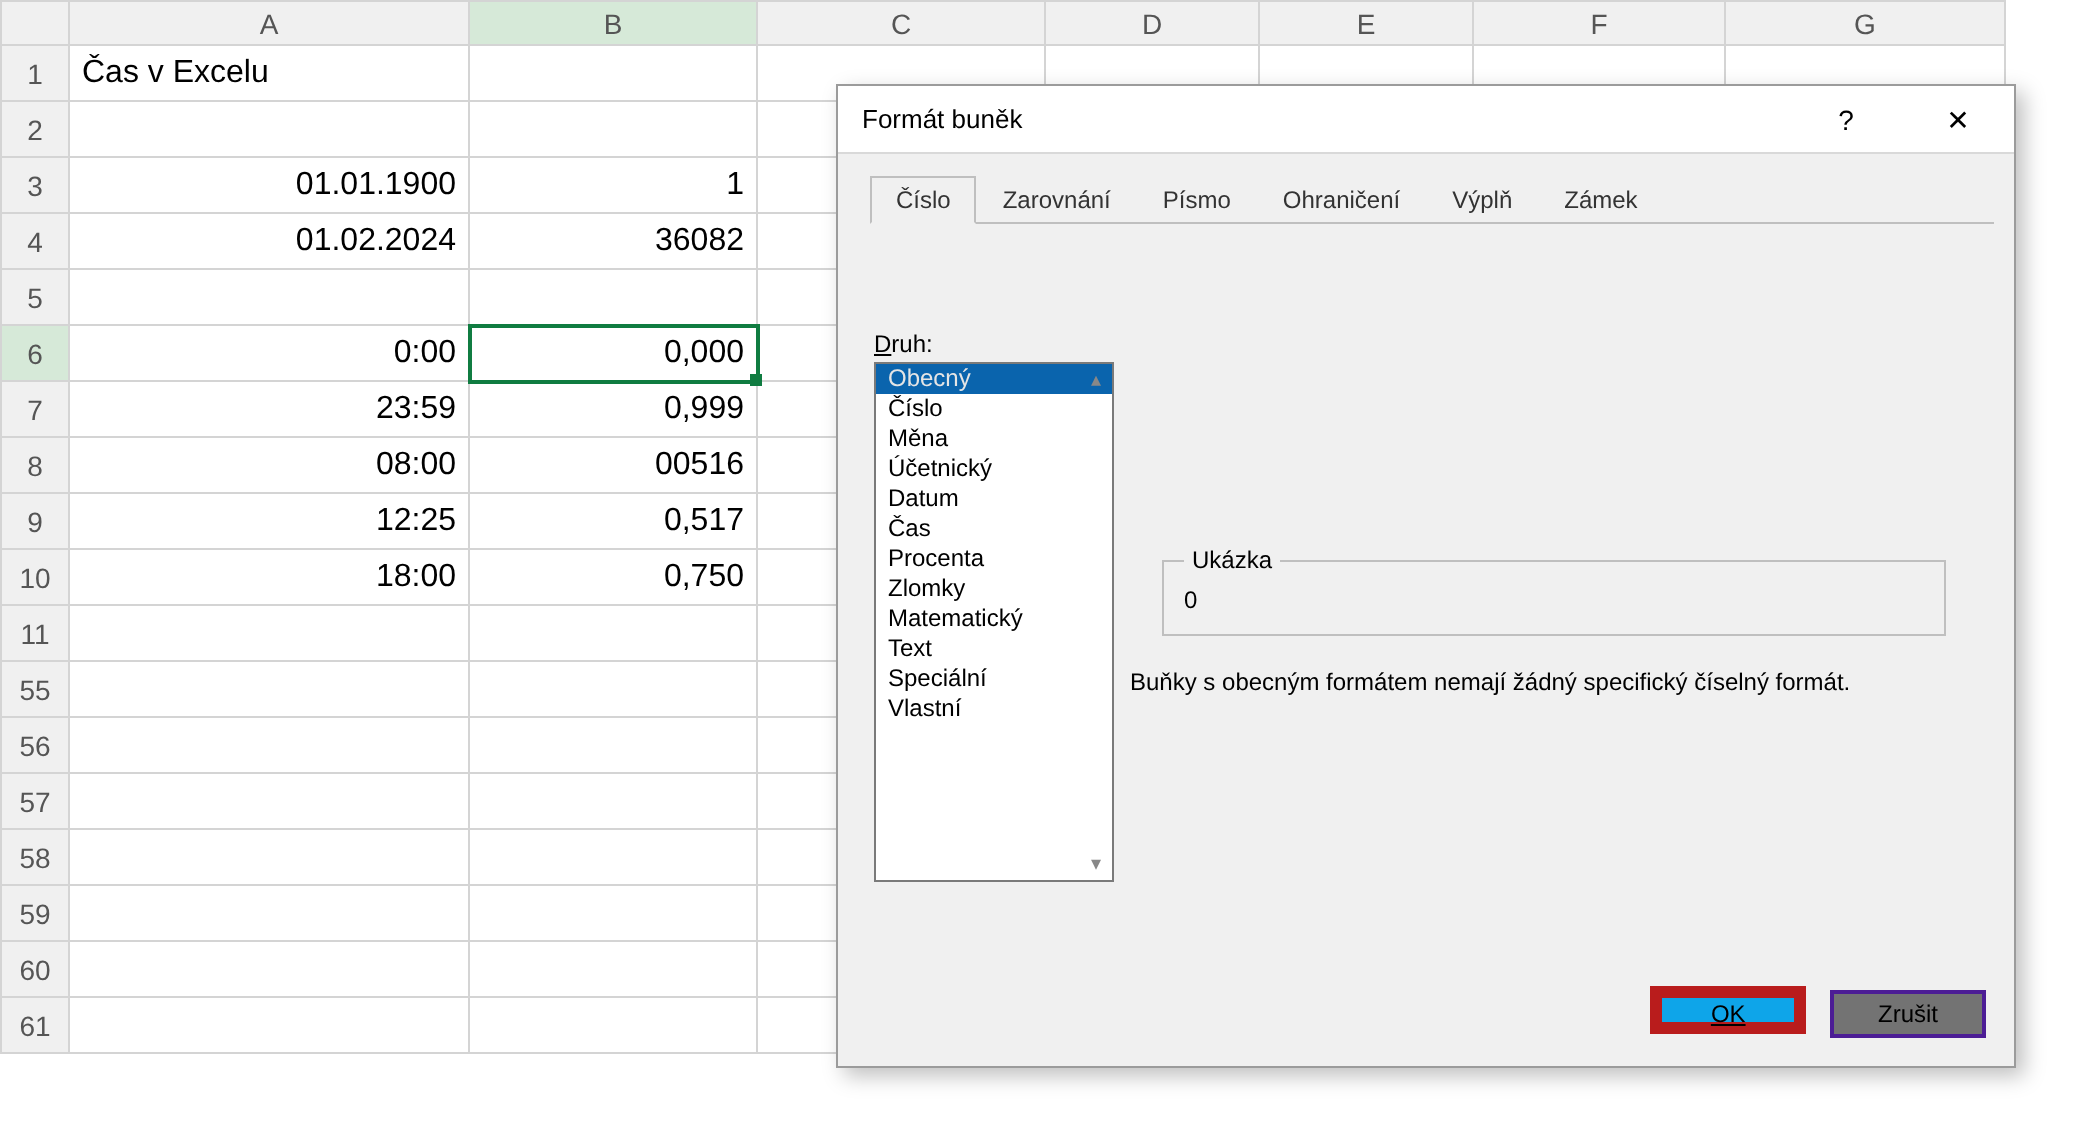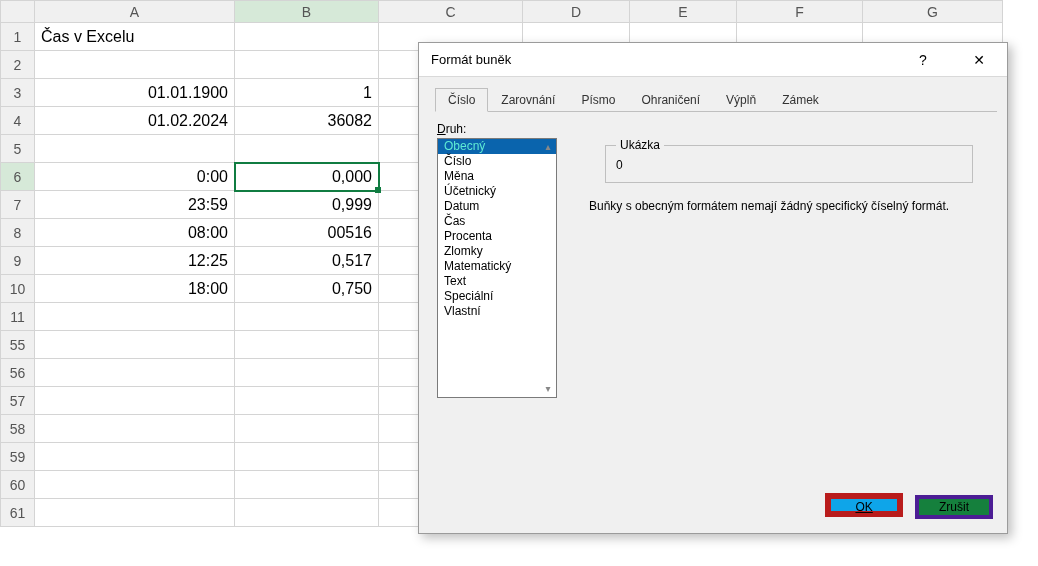--- a/index.html
+++ b/index.html
@@ -110,41 +110,42 @@
   .tab.active {
     background: #f0f0f0;
     border-color: #bfbfbf;
     border-bottom: 1px solid #f0f0f0;
   }
   .dlg-body {
     flex: 1;
     padding: 10px 18px 0 18px;
     font-size: 12px;
     display: flex;
-    gap: 32px;
+    gap: 8px;
+    align-items: center;
   }
   .druh-label .u { text-decoration: underline; }
   .listbox {
     width: 120px;
     height: 260px;
     background: #fff;
     border: 1px solid #7a7a7a;
     overflow: hidden;
     margin-top: 2px;
     position: relative;
   }
   .listbox .item {
     padding: 0px 6px;
     line-height: 15px;
     cursor: pointer;
     font-size: 12px;
   }
   .listbox .item.selected {
     background: #0a64ad;
-    color: #5eead4;
+    color: #e5e5e5;
   }
   .listbox .scroll-arrow {
     position: absolute;
     right: 2px;
     width: 12px;
     height: 12px;
     color: #888;
     font-size: 10px;
     text-align: center;
   }
@@ -157,22 +158,22 @@
   fieldset.ukazka legend { font-size: 12px; padding: 0 4px; }
   .preview-val { font-size: 12px; padding: 2px 0 2px 0; }
   .desc { margin-top: 14px; font-size: 12px; }
   .dlg-footer {
     padding: 10px 14px 14px 0;
     text-align: right;
   }
   .btn {
     width: 78px;
     height: 24px;
-    background: #15803d;
-    border: 4px solid #4c1d95;
+    background: #737373;
+    border: 2px solid #4c1d95;
     font-size: 12px;
     cursor: pointer;
     margin-left: 8px;
   }
   .btn.default {
     border: 6px solid #b91c1c;
     background: #0ea5e9;
     text-decoration: underline;
   }
 </style>

